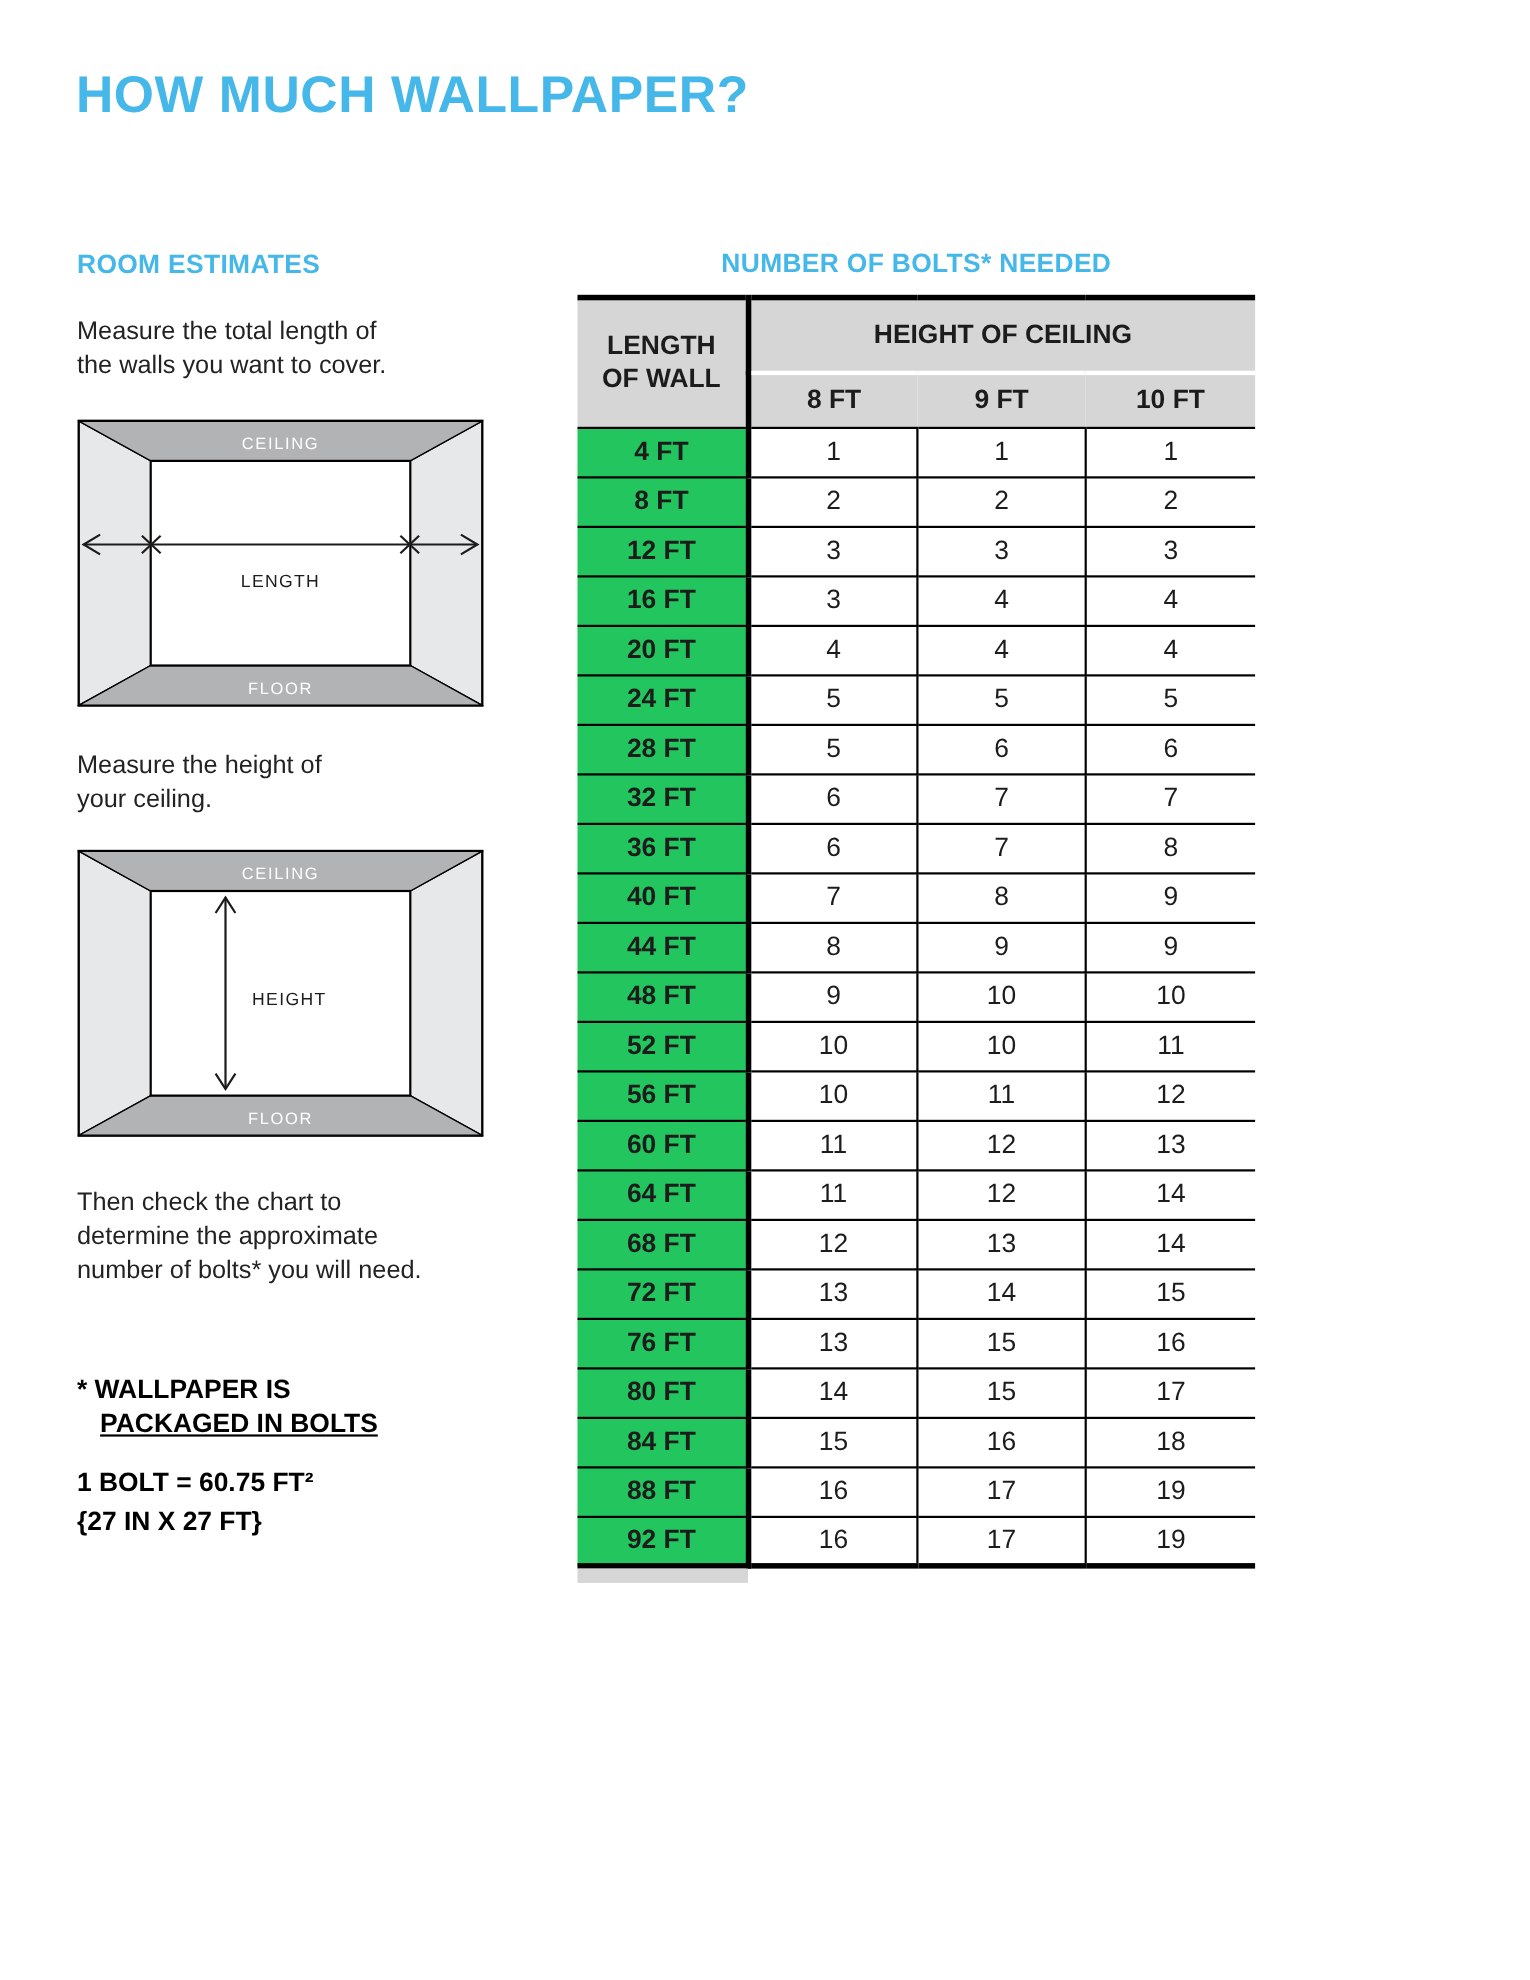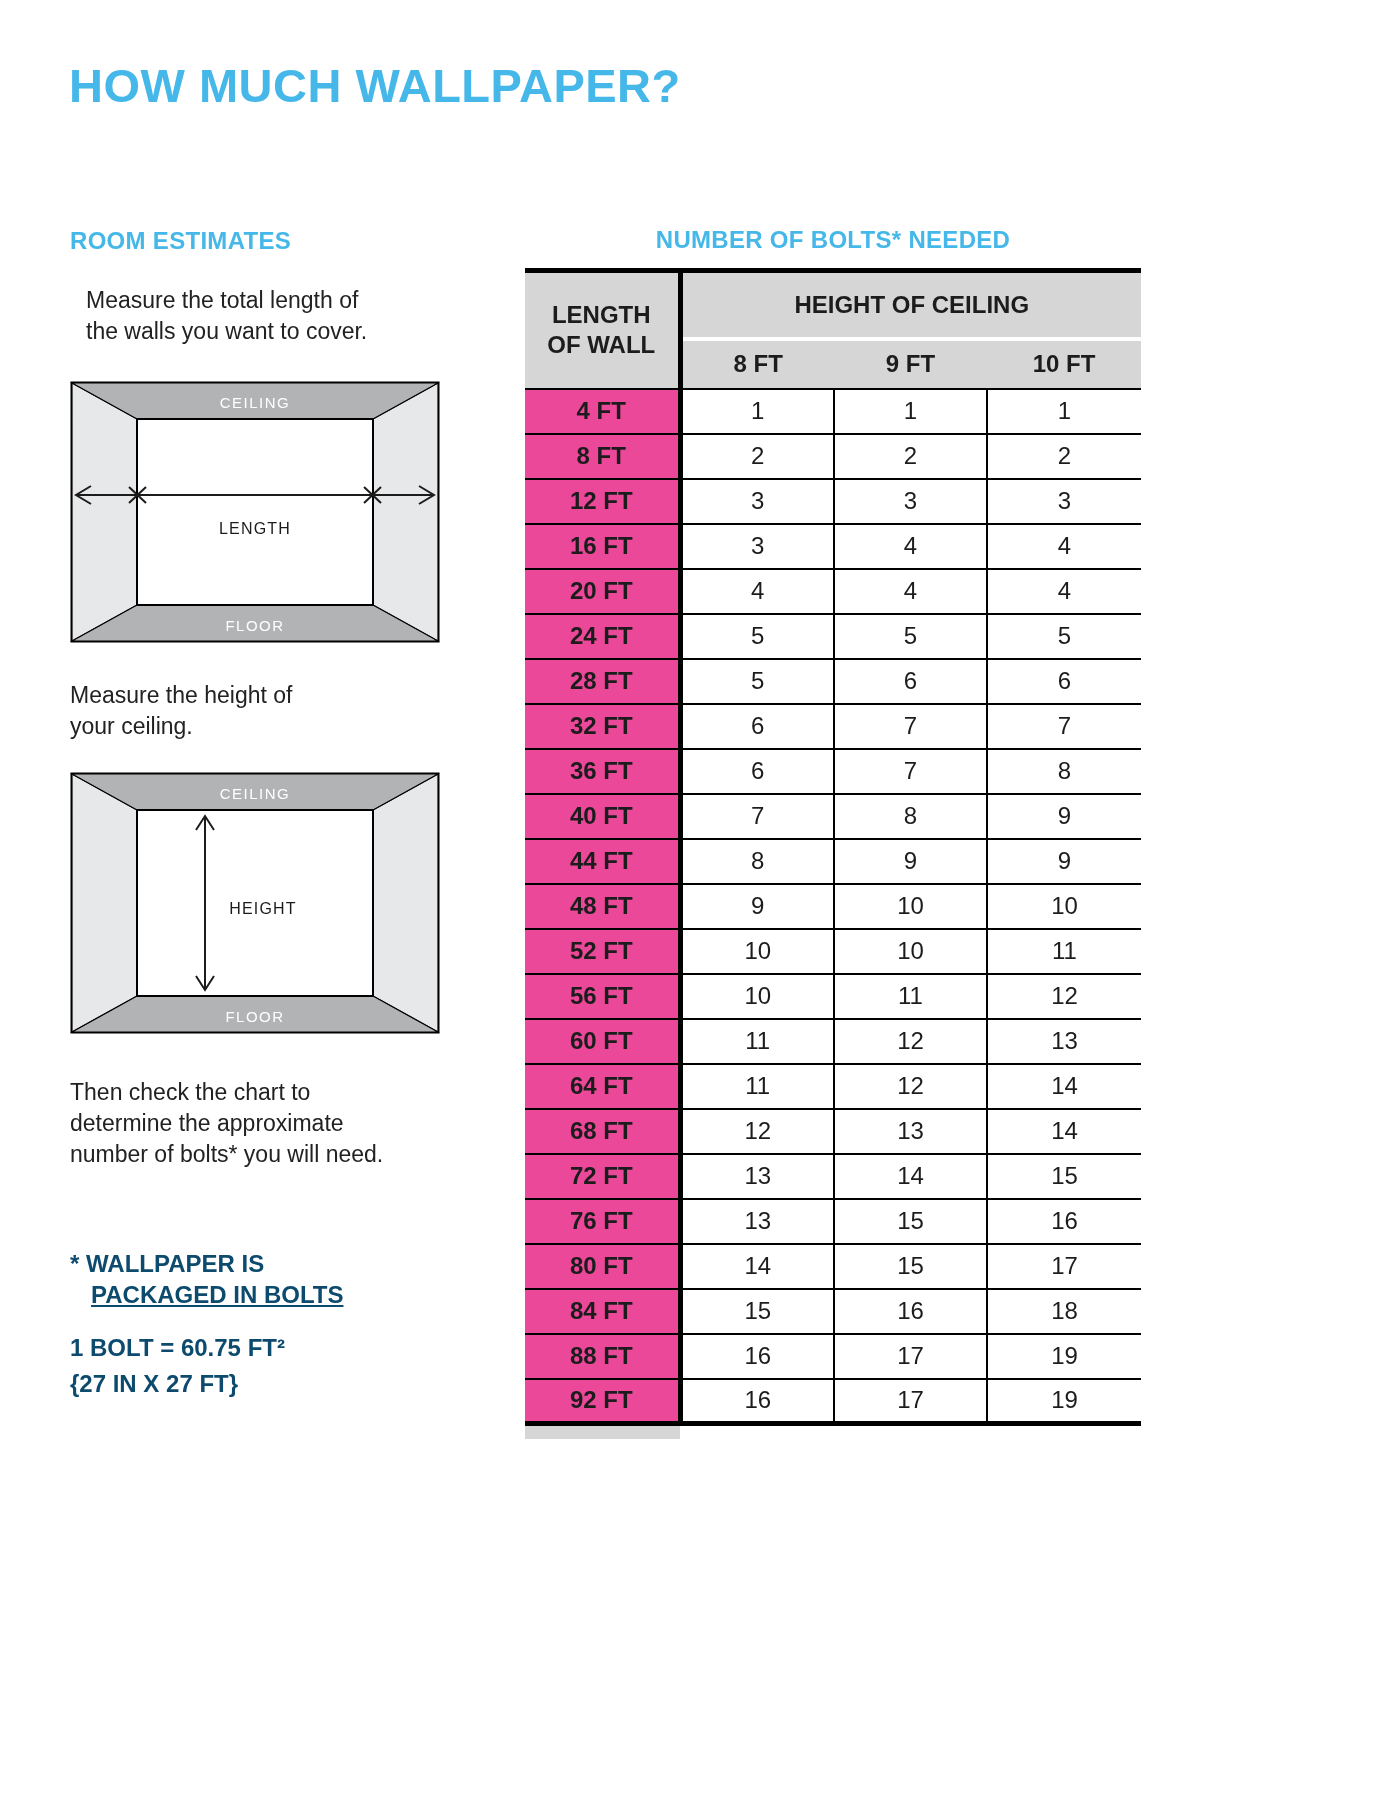--- a/index.html
+++ b/index.html
@@ -8,21 +8,21 @@
     position:relative; width:1280px; height:1800px; background:#ffffff;
     font-family:"Liberation Sans", sans-serif; color:#1c1c1c; overflow:hidden;
   }
   .abs { position:absolute; }
   .accent { color:#45b7e8; }
 
   .main-title { left:69px; top:58px; font-size:47px; font-weight:700; letter-spacing:0.5px; }
 
   .section-title { font-size:24px; font-weight:700; letter-spacing:0.3px; }
   .body-text { font-size:23px; line-height:31px; white-space:pre-line; color:#222; }
-  .bold-note { font-size:24px; font-weight:700; line-height:31px; color:#0c4a6e; }
+  .bold-note { font-size:24px; font-weight:700; line-height:31px; color:#000000; }
   .footnote-line2 { padding-left:21px;text-decoration:underline; }
 
   
   .room-svg { display:block; }
   .room-svg text { font-family:"Liberation Sans", sans-serif; }
   .room-outer { fill:#e7e8e9; stroke:#000; stroke-width:3; }
   .room-band  { fill:#b1b3b5; stroke:#000; stroke-width:1.2; }
   .room-side  { fill:#e7e8e9; stroke:#000; stroke-width:1.2; }
   .room-inner { fill:#ffffff; stroke:#000; stroke-width:2; }
   .band-label { fill:#ffffff; font-size:15px; letter-spacing:1.5px; text-anchor:middle; }
@@ -37,38 +37,38 @@
     border-top:5px solid #000; text-align:center;
   }
   .bolts th, .bolts td { font-size:24px; color:#1c1c1c; vertical-align:middle; }
   .len-head {
     background:#d6d6d6; font-weight:700; white-space:pre-line; line-height:30px;
     border-right:5px solid #000; border-bottom:2px solid #000;
   }
   .group-head { background:#d6d6d6; font-weight:700; height:68px; border-bottom:4px solid #fff; }
   .sub-head   { background:#d6d6d6; font-weight:700; height:50px; border-bottom:2px solid #000; }
   .bolts tbody th {
-    background:#ec4899; font-weight:700; height:45px;
+    background:#22c55e; font-weight:700; height:45px;
     border-right:5px solid #000; border-bottom:2px solid #000;
   }
   .bolts tbody td { height:45px; border-right:2px solid #000; border-bottom:2px solid #000; font-weight:400; }
   .bolts tbody td:last-child { border-right:0; }
   .bolts tbody tr:last-child th, .bolts tbody tr:last-child td { border-bottom:5px solid #000; }
   .col1-tail { width:155px; height:13px; background:#d6d6d6; }
 </style>
 </head>
 <body>
 
 <div class="page">
 
   <h1 class="abs main-title accent">HOW MUCH WALLPAPER?</h1>
 
   <h2 class="abs section-title accent" style="left:70px; top:227px;">ROOM ESTIMATES</h2>
 
-  <p class="abs body-text" style="left:86px; top:285px;">Measure the total length of
+  <p class="abs body-text" style="left:70px; top:285px;">Measure the total length of
 the walls you want to cover.</p>
 
   <svg class="abs room-svg" style="left:70px; top:381px;" width="370" height="262" viewBox="0 0 370 262">
     <g>
       <rect class="room-outer" x="2" y="2" width="366" height="258"></rect>
       <polygon class="room-side" points="2,2 67,38 67,224 2,260"></polygon>
       <polygon class="room-side" points="368,2 303,38 303,224 368,260"></polygon>
       <polygon class="room-band" points="2,2 368,2 303,38 67,38"></polygon>
       <polygon class="room-band" points="67,224 303,224 368,260 2,260"></polygon>
       <rect class="room-inner" x="67" y="38" width="236" height="186"></rect>

